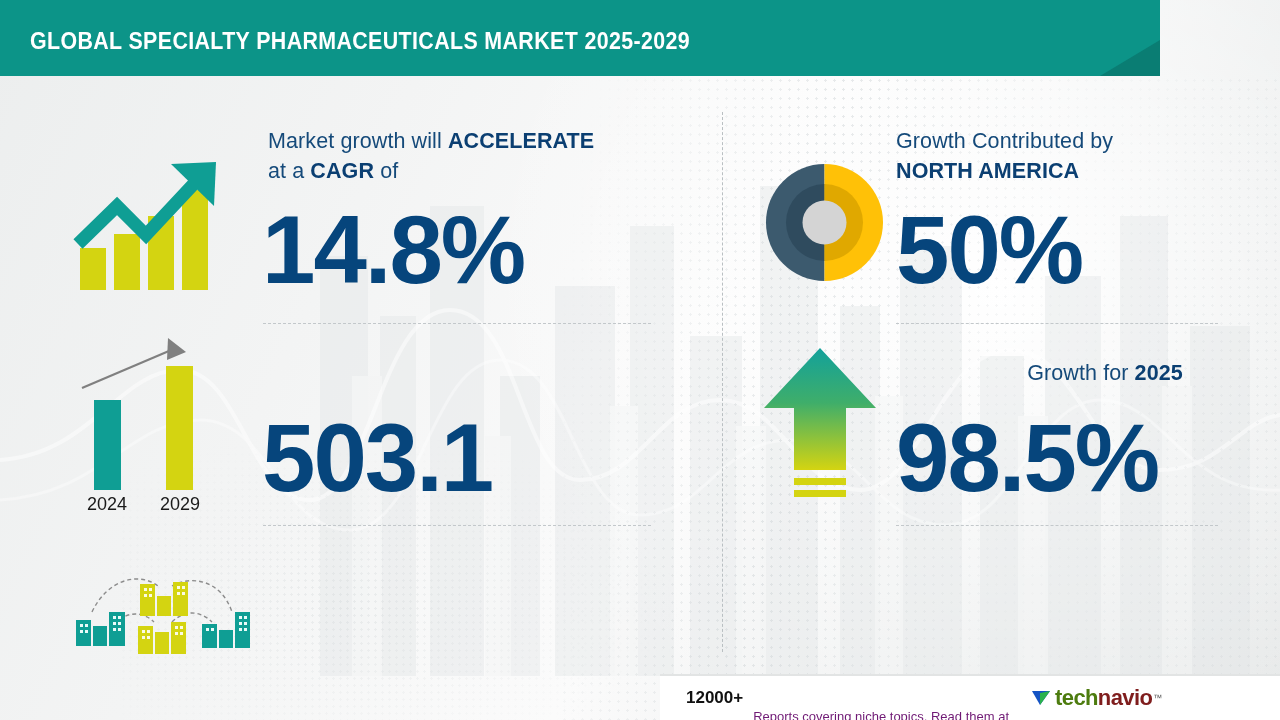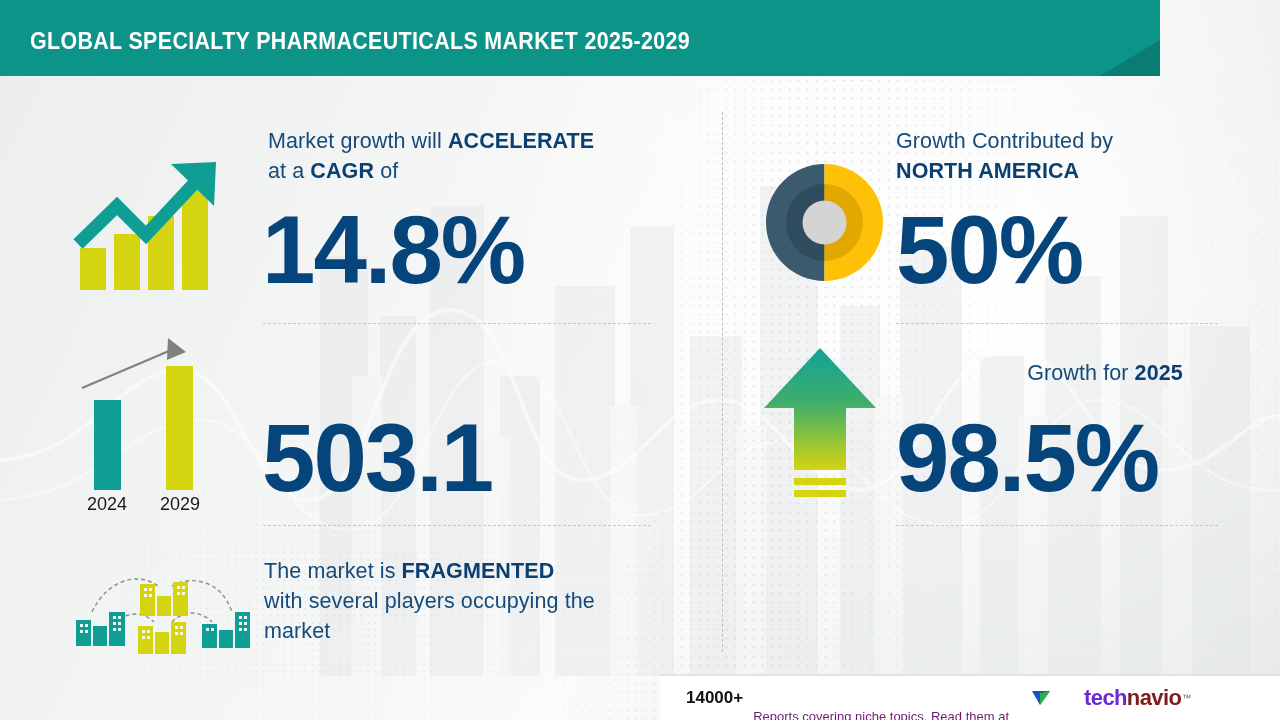--- a/index.html
+++ b/index.html
@@ -79,21 +79,21 @@
   .ic-arrow{left:760px;top:342px;width:120px;height:170px;}
 
   
   .footer{position:absolute;left:660px;top:676px;width:620px;height:44px;
     background:#ffffff;display:flex;align-items:center;}
   .footer-top{position:absolute;left:660px;top:674px;width:620px;height:2px;background:#e2e4e4;}
   .f-count{color:#111;font-size:17px;font-weight:bold;margin-left:26px;}
   .f-text{color:#701a75;font-size:13px;margin-left:10px;white-space:nowrap;margin-top:36px;}
   .f-logo{display:flex;align-items:center;margin-left:22px;}
   .f-logo .wordmark{font-size:22px;font-weight:bold;letter-spacing:-.6px;}
-  .f-logo .w-tech{color:#6d28d9;margin-left:29px;}
+  .f-logo .w-tech{color:#4d7c0f;}
   .f-logo .w-navio{color:#7f1d1d;}
   .f-tm{font-size:9px;color:#555;vertical-align:super;margin-left:1px;}
 </style>
 </head>
 <body>
 
 <div id="canvas">
 
   <div class="bg-base"></div>
 
@@ -240,25 +240,20 @@
   </svg>
 
   <div class="blk-cagr lead">
     <span>Market growth will </span><b>ACCELERATE</b><br>
     <span>at a </span><b>CAGR</b><span> of</span>
   </div>
   <div class="big num-cagr">14.8%</div>
 
   <div class="big num-inc">503.1</div>
 
-  <div class="blk-frag lead">
-    <span>The market is </span><b>FRAGMENTED</b><br>
-    <span>with several players occupying the</span><br>
-    <span>market</span>
-  </div>
 
   <svg class="icon ic-donut" viewBox="0 0 125 125">
     <path d="M62.5 4 A58.5 58.5 0 0 0 62.5 121 Z" fill="#3c5a6e"></path>
     <path d="M62.5 4 A58.5 58.5 0 0 1 62.5 121 Z" fill="#ffc107"></path>
     <path d="M62.5 24 A38.5 38.5 0 0 0 62.5 101 Z" fill="#2f4b5e"></path>
     <path d="M62.5 24 A38.5 38.5 0 0 1 62.5 101 Z" fill="#e0a800"></path>
     <circle cx="62.5" cy="62.5" r="22" fill="#d4d4d4"></circle>
   </svg>
 
   <svg class="icon ic-arrow" viewBox="0 0 120 170">
@@ -280,21 +275,21 @@
   </div>
   <div class="big num-na">50%</div>
 
   <div class="blk-g25 lead">
     <span>Growth for </span><b>2025</b>
   </div>
   <div class="big num-g25">98.5%</div>
 
   <div class="footer-top"></div>
   <div class="footer">
-    <span class="f-count">14000+</span>
+    <span class="f-count">12000+</span>
     <span class="f-text">Reports covering niche topics. Read them at</span>
     <span class="f-logo">
       <svg width="22" height="22" viewBox="0 0 22 22" style="margin-right:2px;">
         <path d="M1 4 L19 4 L9 18 Z" fill="#1453c4"></path>
         <path d="M9 18 L9 6 L19 4 Z" fill="#2bb24c"></path>
       </svg>
       <span class="wordmark"><span class="w-tech">tech</span><span class="w-navio">navio</span></span>
       <span class="f-tm">™</span>
     </span>
   </div>

